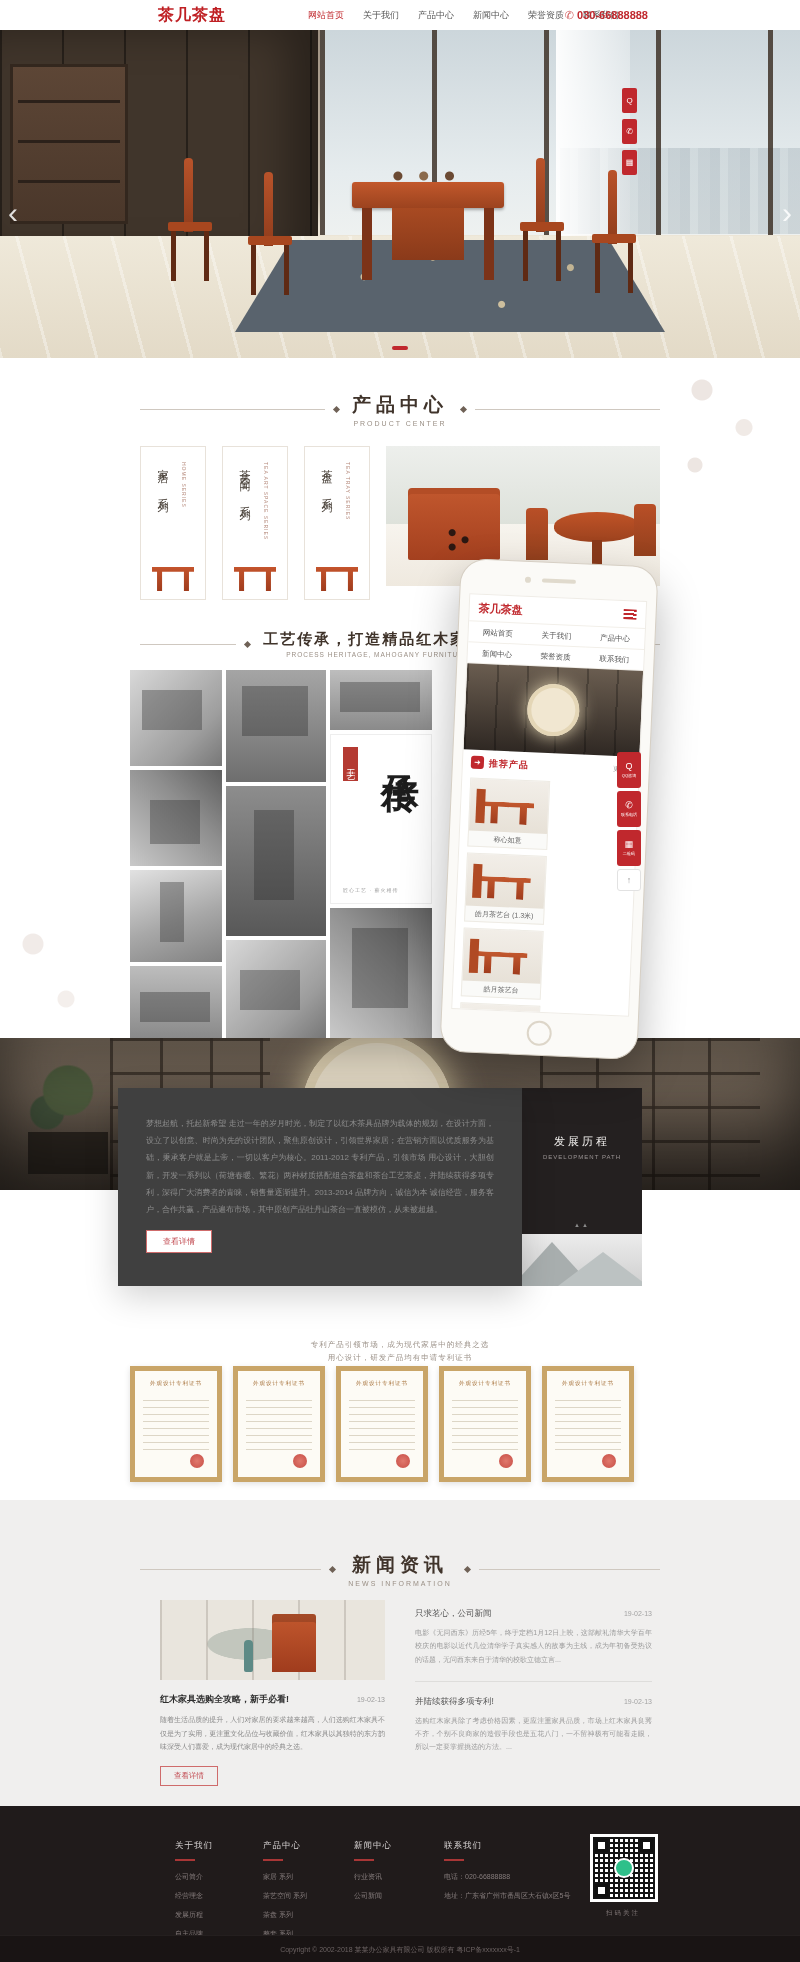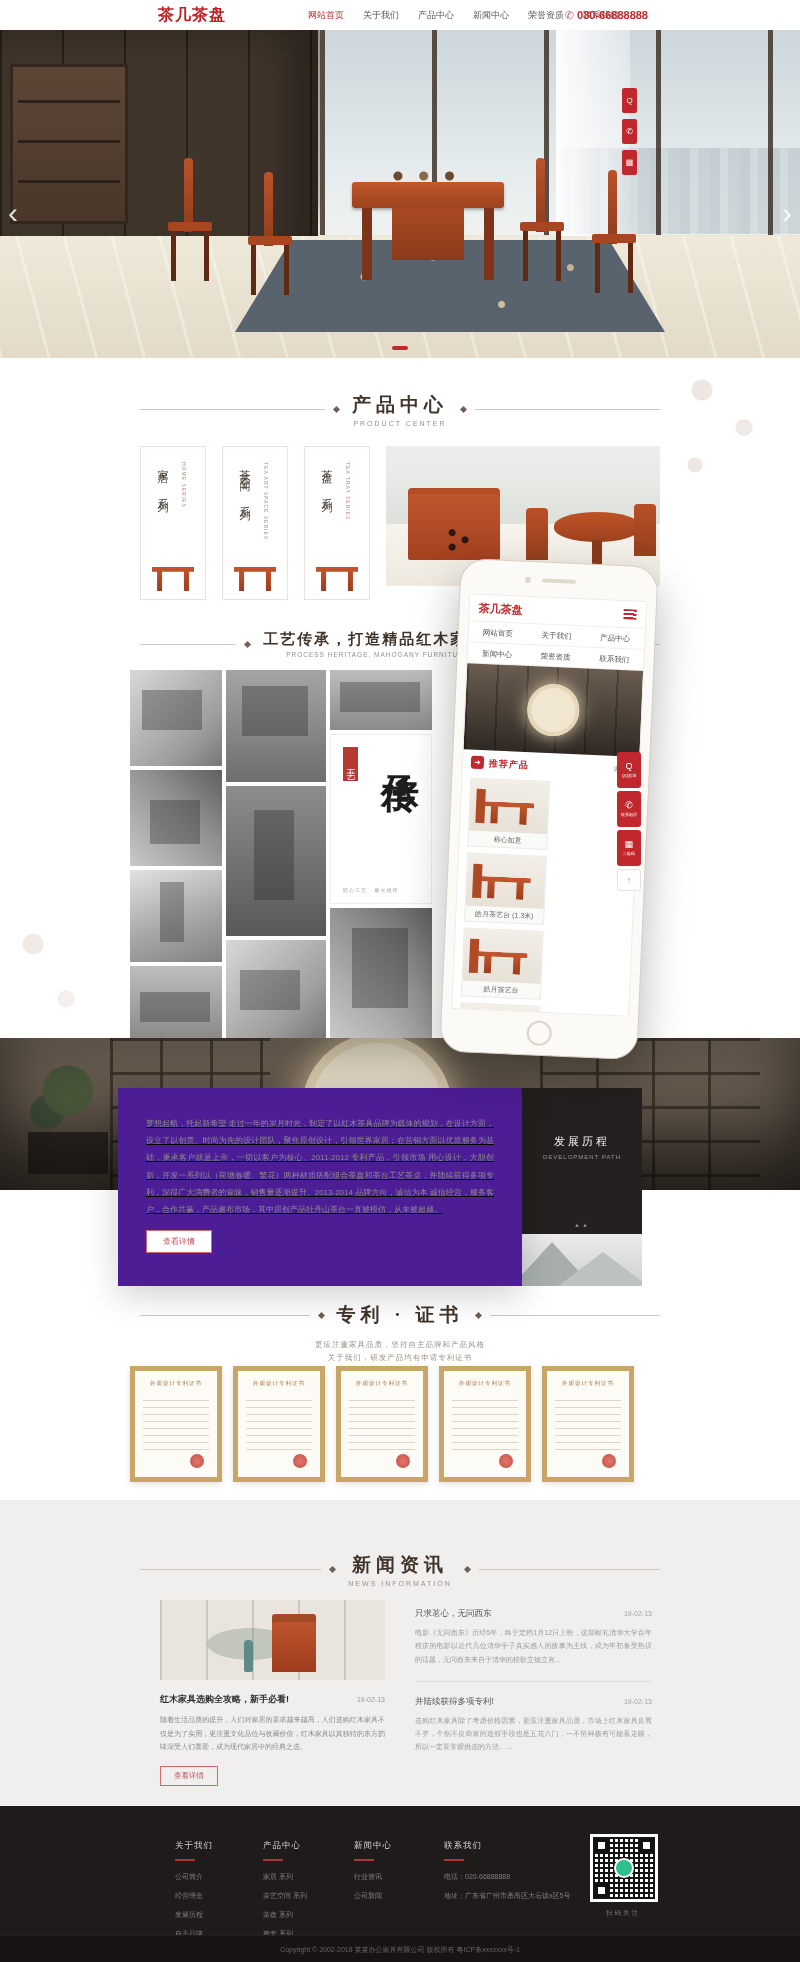--- a/index.html
+++ b/index.html
@@ -194,22 +194,22 @@
         background:radial-gradient(circle 26px at 50% 24%,#4e5c3e 0 24px,transparent 26px),
           radial-gradient(circle 18px at 24% 44%,#41503a 0 16px,transparent 18px),
           linear-gradient(transparent 0 62%,#2c2620 62% 100%);}
   .sr-circle{position:absolute;left:302px;top:-4px;width:150px;height:150px;border-radius:50%;
              background:#f2e8d2;box-shadow:0 0 36px rgba(255,238,190,.8),inset 0 0 0 9px #e5d7b8;
              display:flex;align-items:center;justify-content:center;gap:10px;}
   .sr-txt{writing-mode:vertical-rl;font-family:"Liberation Serif",serif;font-weight:bold;
           font-size:21px;color:#3d352b;letter-spacing:6px;}
 
   
-  #about-card{position:absolute;top:1088px;left:118px;width:404px;height:198px;background:#4c1d95;
-              box-sizing:border-box;padding:27px 28px;box-shadow:0 10px 32px rgba(0,0,0,.18);z-index:20;text-decoration:underline;}
+  #about-card{position:absolute;top:1088px;left:118px;width:404px;height:198px;background:#404040;
+              box-sizing:border-box;padding:27px 28px;box-shadow:0 10px 32px rgba(0,0,0,.18);z-index:20;}
   .about-text{font-size:8px;color:#8c8c8c;line-height:2.15;text-align:justify;}
   .about-btn{display:inline-block;margin-top:12px;border:1px solid #cf6b6b;color:#c0464d;font-size:8px;
              padding:5px 16px;cursor:pointer;background:#fff;}
   #dev-panel{position:absolute;top:1088px;left:522px;width:120px;height:198px;background:#242020;z-index:19;}
   .dp-title{margin-top:46px;text-align:center;color:#f2f0ee;font-size:11px;letter-spacing:3px;}
   .dp-sub{margin-top:5px;text-align:center;color:#9b9494;font-size:6px;letter-spacing:1px;}
   .dp-marks{position:absolute;bottom:58px;width:100%;text-align:center;color:#8a8a8a;font-size:6px;letter-spacing:2px;}
   .dp-mtn{position:absolute;bottom:0;left:0;width:100%;height:52px;
       background:linear-gradient(#ececec,#cfcfcf);overflow:hidden;}
   .dp-mtn:before{content:"";position:absolute;left:-10px;bottom:0;width:80px;height:44px;background:#a8aeae;
@@ -512,31 +512,22 @@
     <div class="about-text">梦想起航，托起新希望 走过一年的岁月时光，制定了以红木茶具品牌为载体的规划，在设计方面，设立了以创意、时尚为先的设计团队，聚焦原创设计，引领世界家居；在营销方面以优质服务为基础，秉承客户就是上帝，一切以客户为核心。2011-2012 专利产品，引领市场 用心设计，大胆创新，开发一系列以（荷塘春暖、繁花）两种材质搭配组合茶盘和茶台工艺茶桌，并陆续获得多项专利，深得广大消费者的青睐，销售量逐渐提升。2013-2014 品牌方向，诚信为本 诚信经营，服务客户，合作共赢，产品遍布市场，其中原创产品牡丹山茶台一直被模仿，从未被超越。</div>
     <span class="about-btn">查看详情</span>
   </div>
   <div id="dev-panel">
     <div class="dp-title">发展历程</div>
     <div class="dp-sub">DEVELOPMENT PATH</div>
     <div class="dp-marks">▲▲</div>
     <div class="dp-mtn"></div>
   </div>
 
-  <div class="sec-title" id="patents-title">
-    <div class="st-line"></div>
-    <div class="st-diamond"></div>
-    <div class="st-mid">
-        <div class="st-cn">专利 · 证书</div>
-      </div>
-    <div class="st-diamond"></div>
-    <div class="st-line"></div>
-  </div>
-  <div class="pat-desc" id="pat-d1">更应注重家具品质，坚持自主品牌和产品风格</div>
-  <div class="pat-desc" id="pat-d2">关于我们，研发产品均有申请专利证书</div>
+  <div class="pat-desc" id="pat-d1">专利产品引领市场，成为现代家居中的经典之选</div>
+  <div class="pat-desc" id="pat-d2">用心设计，研发产品均有申请专利证书</div>
   <div id="certs">
     <div class="cert">
       <div class="cert-t">外观设计专利证书</div>
       <div class="cert-lines"></div>
         <div class="cert-seal"></div>
     </div>
     <div class="cert">
       <div class="cert-t">外观设计专利证书</div>
       <div class="cert-lines"></div>
         <div class="cert-seal"></div>
@@ -578,21 +569,21 @@
       <div class="nl-trow">
         <span class="nl-title">红木家具选购全攻略，新手必看!</span>
         <span class="nl-date">19-02-13</span>
       </div>
       <div class="nl-text">随着生活品质的提升，人们对家居的要求越来越高，人们选购红木家具不仅是为了实用，更注重文化品位与收藏价值，红木家具以其独特的东方韵味深受人们喜爱，成为现代家居中的经典之选。</div>
       <span class="nl-btn">查看详情</span>
     </div>
     <div class="news-right">
       <div class="nr-item">
         <div class="nr-row">
-          <span class="nr-title">只求茗心，无问西东</span>
+          <span class="nr-title">只求茗心，公司新闻</span>
           <span class="nr-date">19-02-13</span>
         </div>
         <div class="nr-text">电影《无问西东》历经5年，终于定档1月12日上映，这部献礼清华大学百年校庆的电影以近代几位清华学子真实感人的故事为主线，成为年初备受热议的话题，无问西东来自于清华的校歌立德立言...</div>
       </div>
       <div class="nr-div"></div>
       <div class="nr-item">
         <div class="nr-row">
           <span class="nr-title">并陆续获得多项专利!</span>
           <span class="nr-date">19-02-13</span>
         </div>

